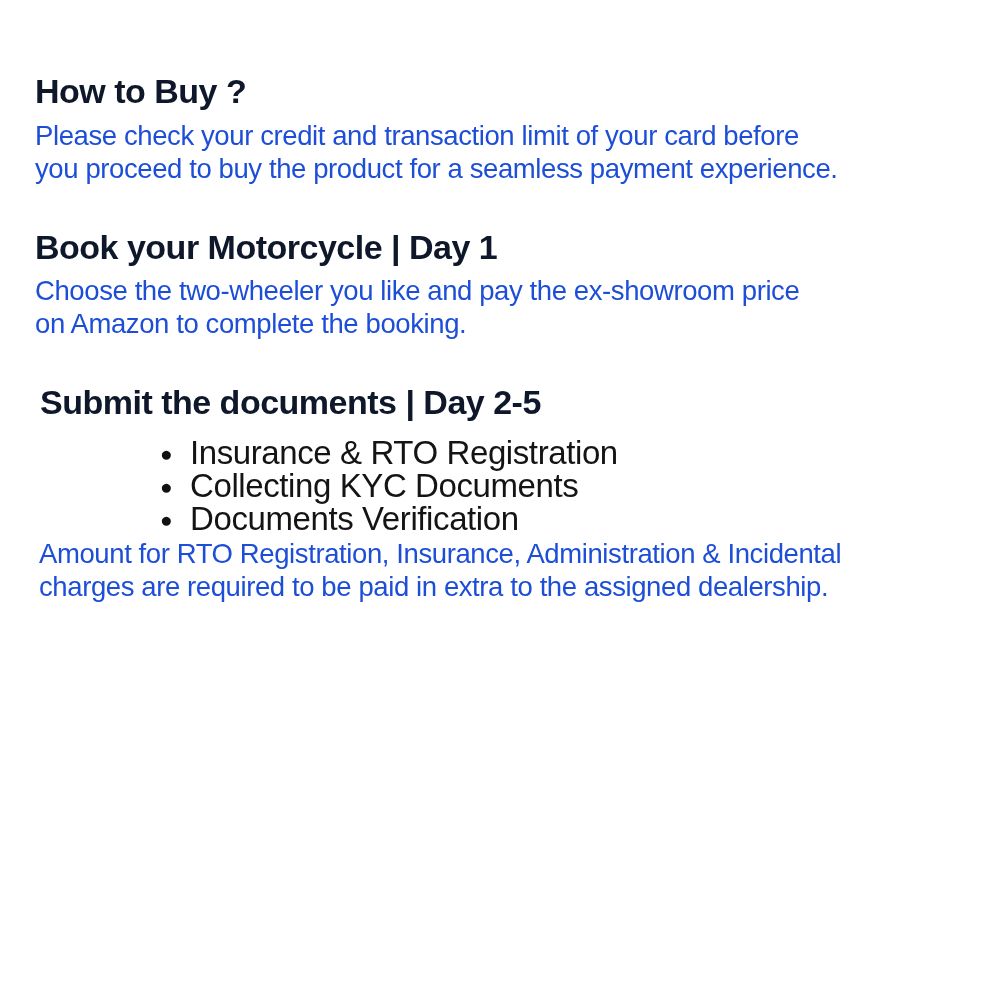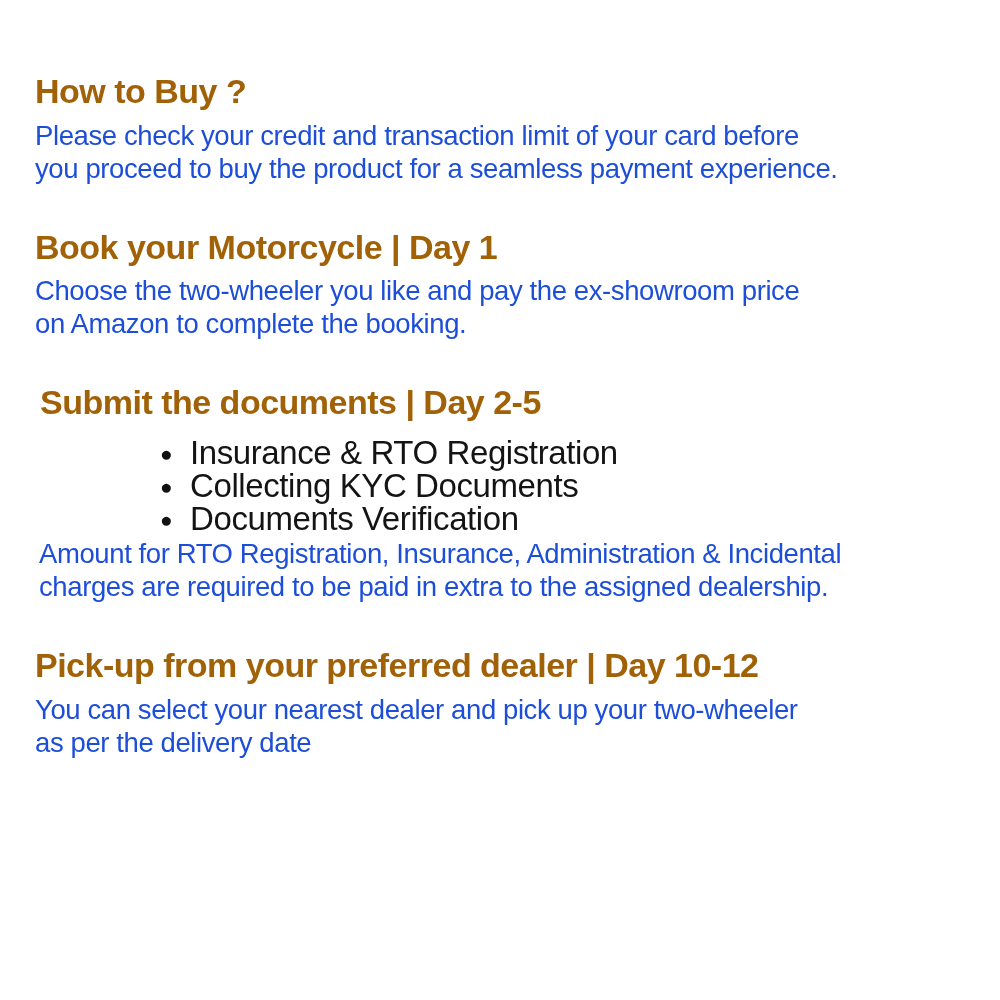--- a/index.html
+++ b/index.html
@@ -26,21 +26,21 @@
     margin-bottom: 44px;
   }
   .section:last-child {
     margin-bottom: 0;
   }
   .section-heading {
     margin: 0 0 9px 0;
     font-size: 34px;
     line-height: 1.08;
     font-weight: 700;
-    color: #a16207;
+    color: #0f172a;
     letter-spacing: -0.5px;
     white-space: pre-line;
   }
   .section-body {
     margin: 0;
     font-size: 27.5px;
     line-height: 33px;
     letter-spacing: -0.4px;
     color: #1d4ed8;
     white-space: pre-line;
@@ -96,19 +96,14 @@
     <ul class="bullet-list">
       <li>Insurance &amp; RTO Registration</li>
       <li>Collecting KYC Documents</li>
       <li>Documents Verification</li>
     </ul>
     <p class="section-body">Amount for RTO Registration, Insurance, Administration &amp; Incidental
 charges are required to be paid in extra to the assigned dealership.</p>
   </div>
 
 
-  <div class="section">
-    <h2 class="section-heading">Pick-up from your preferred dealer | Day 10-12</h2>
-    <p class="section-body">You can select your nearest dealer and pick up your two-wheeler
-as per the delivery date</p>
-  </div>
 
 </div>
 
 </body></html>

